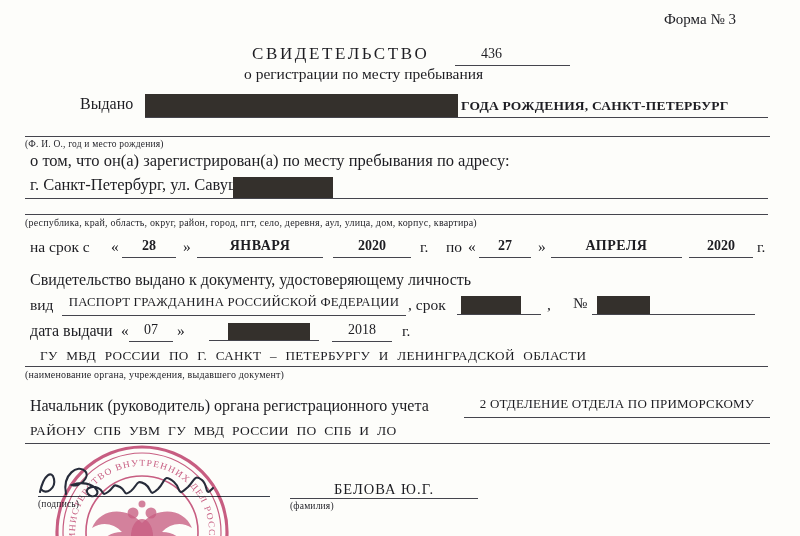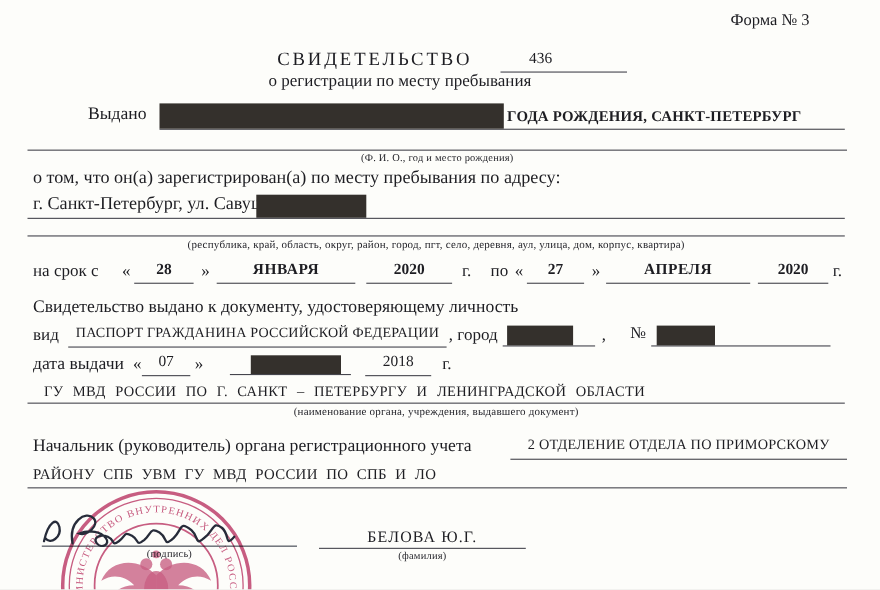--- a/index.html
+++ b/index.html
@@ -11,21 +11,21 @@
   html,body{margin:0;padding:0;background:#e9e9e6;}
   .page{
     position:relative;width:800px;height:536px;margin:0 auto;
     background:#fdfdfa;overflow:hidden;
     font-family:"Liberation Serif","DejaVu Serif",serif;
     color:var(--ink);
   }
   .abs{position:absolute;}
   .rule{border-top:1.4px solid var(--rule);height:0;}
   .ulcell{border-bottom:1.4px solid var(--rule);text-align:center;}
-  .caption{font-size:9.5px;text-align:center;color:#26262c;letter-spacing:.2px;}
+  .caption{font-size:9.5px;text-align:left;color:#26262c;letter-spacing:.2px;}
   .redaction{background:var(--redaction-color);}
   .bold{font-weight:bold;}
   .body-text{font-size:16px;}
   .value{font-size:14px;font-weight:bold;}
   .smallcaps-line{font-size:13.2px;word-spacing:5px;letter-spacing:.3px;}
   .stamp{mix-blend-mode:multiply;opacity:.93;}
   .stamp text{fill:var(--stamp-color);}
   .stamp .ring{stroke:var(--stamp-color);fill:none;}
   .stamp .emblem{fill:var(--stamp-color);opacity:.78;}
   .sig path{stroke:#272c3a;stroke-width:2.1;fill:none;stroke-linecap:round;}
@@ -67,21 +67,21 @@
   <div class="abs ulcell value" style="top:238px;left:479px;width:52px;height:19px;">27</div>
   <div class="abs" style="top:238px;left:538px;font-size:15.5px;">»</div>
   <div class="abs ulcell value" style="top:238px;left:551px;width:131px;height:19px;letter-spacing:.5px;">АПРЕЛЯ</div>
   <div class="abs ulcell value" style="top:238px;left:689px;width:64px;height:19px;">2020</div>
   <div class="abs" style="top:238px;left:757px;font-size:15.5px;">г.</div>
 
   <div class="abs body-text" style="top:271px;left:30px;">Свидетельство выдано к документу, удостоверяющему личность</div>
 
   <div class="abs" style="top:296px;left:30px;font-size:15.5px;">вид</div>
   <div class="abs ulcell" style="top:295px;left:62px;width:344px;height:20px;font-size:12.8px;letter-spacing:.2px;">ПАСПОРТ ГРАЖДАНИНА РОССИЙСКОЙ ФЕДЕРАЦИИ</div>
-  <div class="abs" style="top:296px;left:408px;font-size:15.5px;">, город</div>
+  <div class="abs" style="top:296px;left:408px;font-size:15.5px;">, срок</div>
   <div class="abs rule" style="top:314px;left:457px;width:84px;"></div>
   <div class="abs redaction" style="top:296px;left:461px;width:60px;height:18px;"></div>
   <div class="abs" style="top:296px;left:547px;font-size:15.5px;">,</div>
   <div class="abs" style="top:295px;left:573px;font-size:15px;">№</div>
   <div class="abs rule" style="top:314px;left:592px;width:163px;"></div>
   <div class="abs redaction" style="top:296px;left:597px;width:53px;height:18px;"></div>
 
   <div class="abs" style="top:322px;left:30px;font-size:16px;">дата выдачи</div>
   <div class="abs" style="top:322px;left:121px;font-size:15.5px;">«</div>
   <div class="abs ulcell" style="top:322px;left:129px;width:44px;height:19px;font-size:14px;">07</div>

